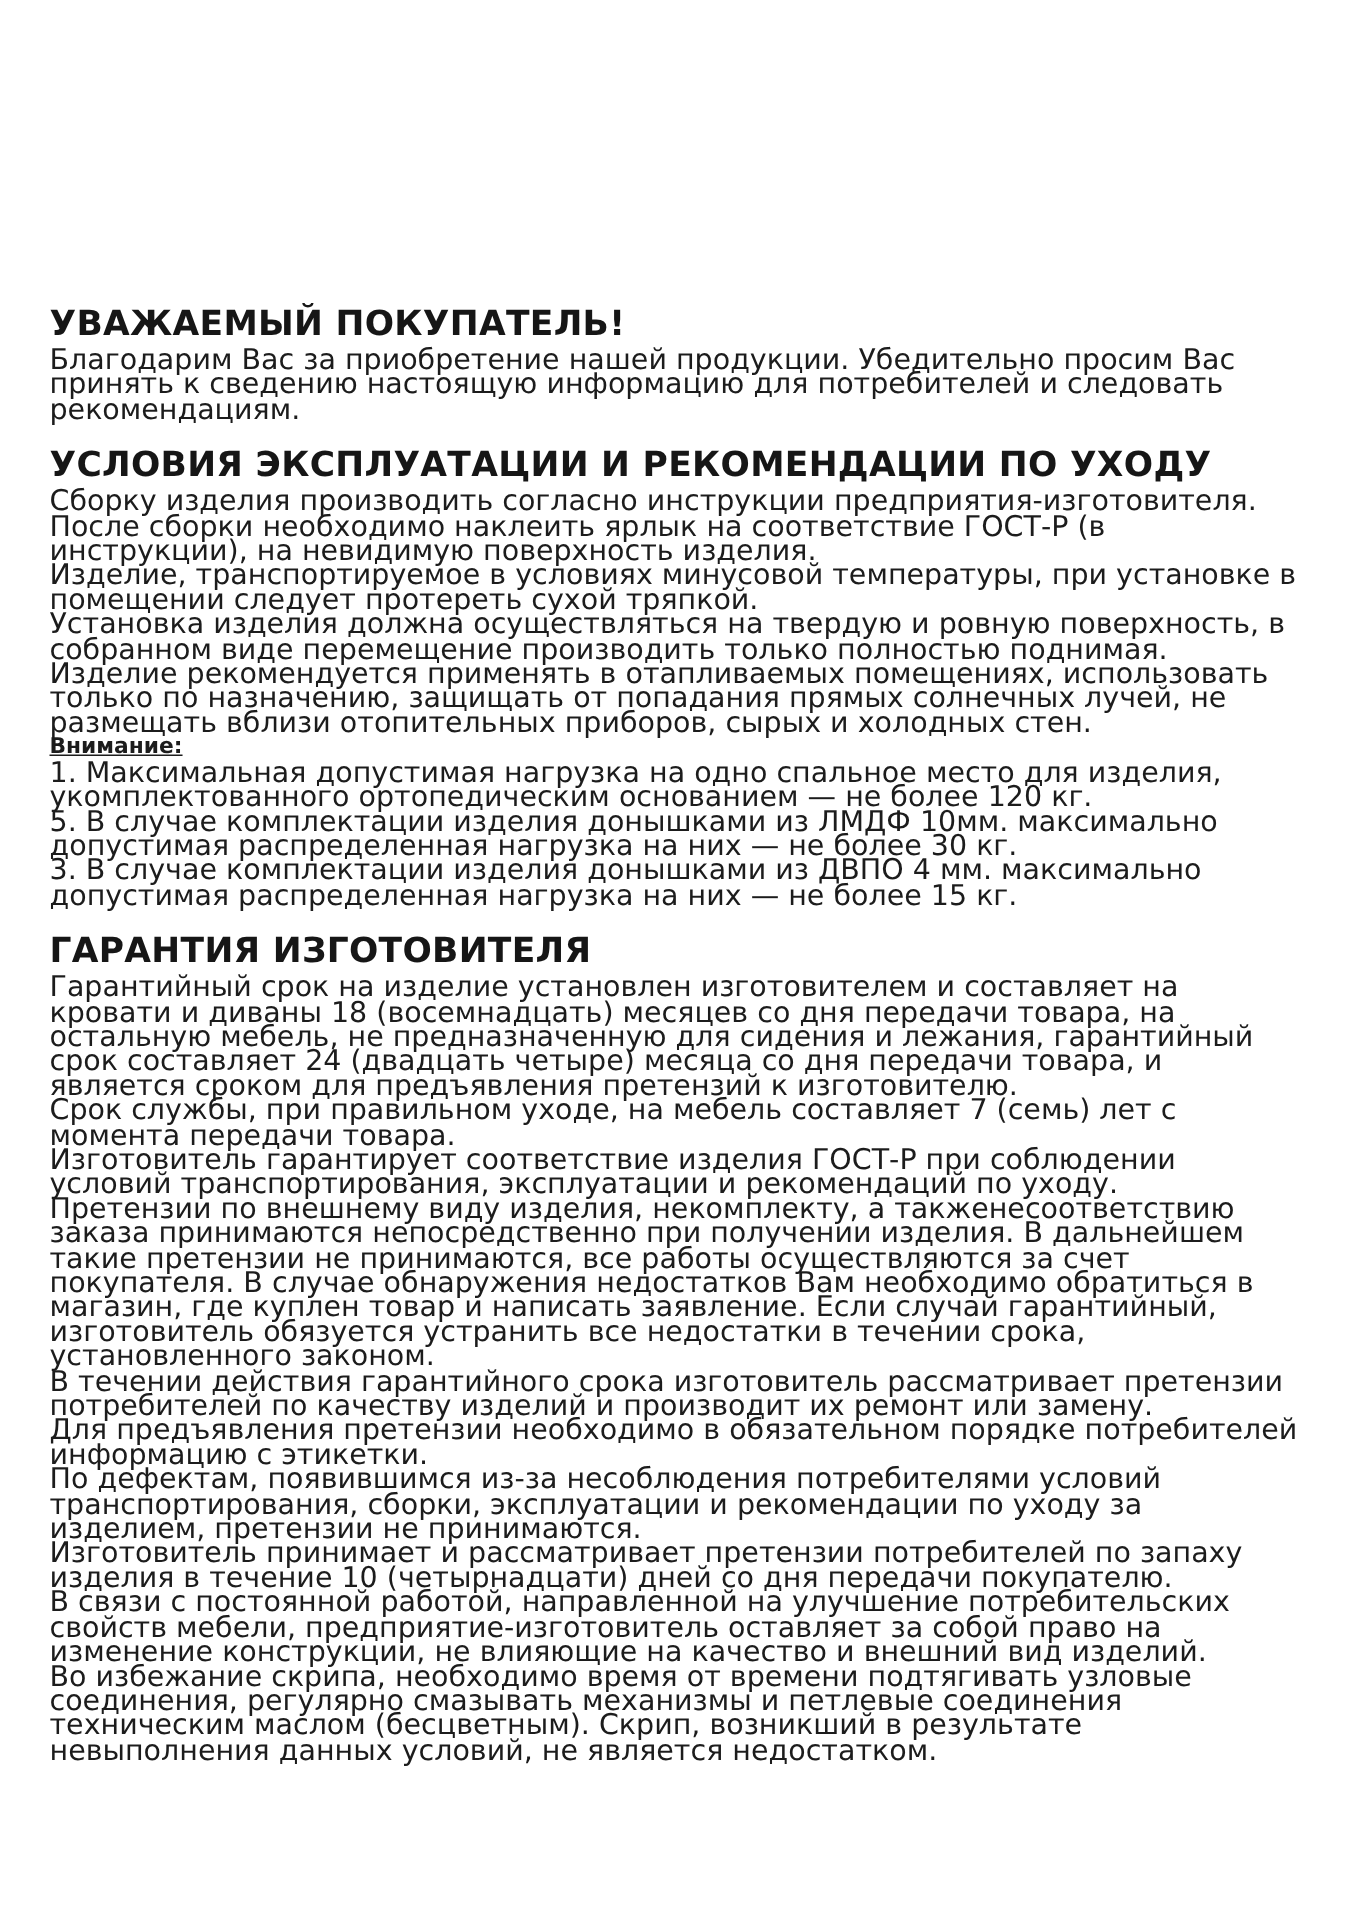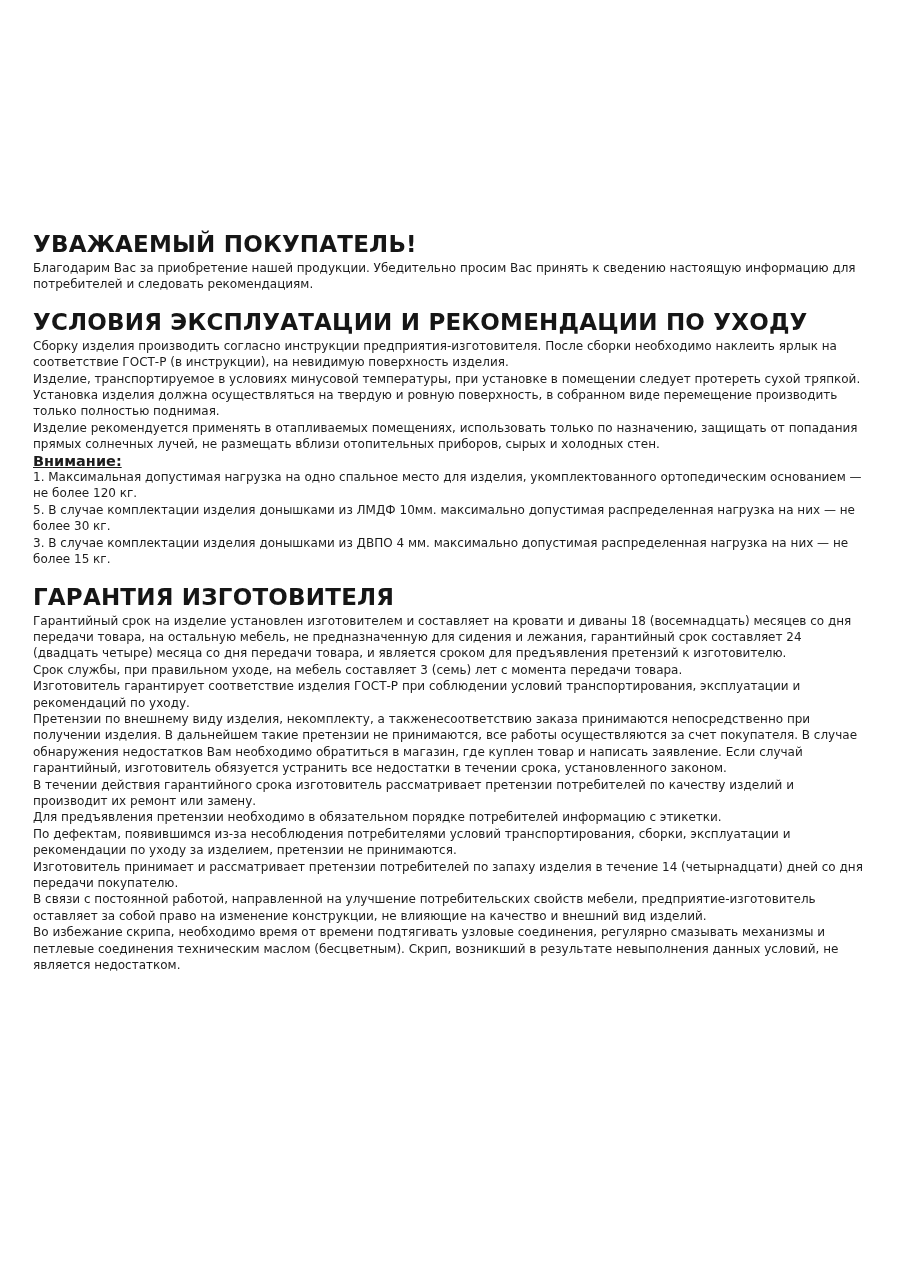--- a/index.html
+++ b/index.html
@@ -16,35 +16,34 @@
   }
   .page {
     box-sizing: border-box;
     width: 900px;
     height: 1280px;
     padding: 203px 30px 0 33px;
     overflow: hidden;
   }
   .doc {
     width: 837px;
-    margin-top: 28px;
   }
   h2.sec-heading {
     font-size: 23px;
     font-weight: bold;
     line-height: 26px;
     letter-spacing: 0.2px;
     margin: 0 0 3px 0;
     color: #161616;
   }
   .section + .section h2.sec-heading {
     margin-top: 16px;
   }
   p.body-par {
-    font-size: 12px;
+    font-size: 19px;
     line-height: 16.4px;
     margin: 0;
     color: #1c1c1c;
   }
   p.warning-label {
     font-size: 14.5px;
     line-height: 16.4px;
     margin: 0;
     font-weight: bold;
   }
@@ -72,27 +71,27 @@
       <p class="body-par">Изделие рекомендуется  применять в отапливаемых помещениях, использовать только по назначению, защищать от попадания прямых солнечных лучей, не размещать вблизи отопительных приборов, сырых и холодных стен.</p>
       <p class="warning-label"><span>Внимание:</span></p>
       <p class="body-par">1. Максимальная допустимая нагрузка на одно спальное место для изделия, укомплектованного ортопедическим основанием — не более 120 кг.</p>
       <p class="body-par">5. В случае комплектации изделия донышками из ЛМДФ 10мм. максимально допустимая распределенная нагрузка на них — не более 30 кг.</p>
       <p class="body-par">3. В случае комплектации изделия донышками из ДВПО 4 мм. максимально допустимая распределенная нагрузка на них — не более 15 кг.</p>
     </div>
 
     <div class="section">
       <h2 class="sec-heading">ГАРАНТИЯ ИЗГОТОВИТЕЛЯ</h2>
       <p class="body-par">Гарантийный срок на изделие установлен изготовителем и составляет на кровати и диваны 18 (восемнадцать) месяцев со дня передачи товара, на остальную мебель, не предназначенную для сидения и лежания, гарантийный срок составляет 24 (двадцать четыре) месяца со дня передачи товара, и является сроком для предъявления претензий к изготовителю.</p>
-      <p class="body-par">Срок службы, при правильном уходе, на мебель составляет 3 (семь) лет с момента передачи товара.</p>
+      <p class="body-par">Срок службы, при правильном уходе, на мебель составляет 7 (семь) лет с момента передачи товара.</p>
       <p class="body-par">Изготовитель гарантирует соответствие изделия ГОСТ-Р при соблюдении условий транспортирования, эксплуатации и рекомендаций по уходу.</p>
       <p class="body-par">Претензии по внешнему виду изделия, некомплекту, а такженесоответствию заказа принимаются непосредственно при получении изделия. В дальнейшем такие претензии не принимаются, все работы осуществляются за счет покупателя. В случае обнаружения недостатков  Вам необходимо обратиться в магазин, где куплен товар и написать заявление. Если случай гарантийный, изготовитель обязуется устранить все недостатки в течении срока, установленного законом.</p>
       <p class="body-par">В течении действия гарантийного срока изготовитель рассматривает претензии потребителей по качеству изделий и производит их ремонт или замену.</p>
       <p class="body-par">Для предъявления претензии необходимо в обязательном порядке потребителей информацию с этикетки.</p>
       <p class="body-par">По дефектам, появившимся из-за несоблюдения потребителями условий транспортирования, сборки, эксплуатации и рекомендации по уходу за изделием, претензии не принимаются.</p>
-      <p class="body-par">Изготовитель принимает и рассматривает претензии потребителей по запаху изделия в течение 14 (четырнадцати) дней со дня передачи  покупателю.</p>
+      <p class="body-par">Изготовитель принимает и рассматривает претензии потребителей по запаху изделия в течение 10 (четырнадцати) дней со дня передачи  покупателю.</p>
     </div>
 
     <div class="section">
       <p class="body-par">В связи с постоянной работой, направленной на улучшение потребительских свойств мебели, предприятие-изготовитель оставляет за собой право на изменение конструкции, не влияющие на качество и внешний вид изделий.</p>
       <p class="body-par">Во избежание скрипа, необходимо время от времени подтягивать узловые соединения, регулярно смазывать механизмы и петлевые соединения техническим маслом (бесцветным). Скрип, возникший в результате невыполнения данных условий, не является недостатком.</p>
     </div>
 
   </div>
 </div>
 

